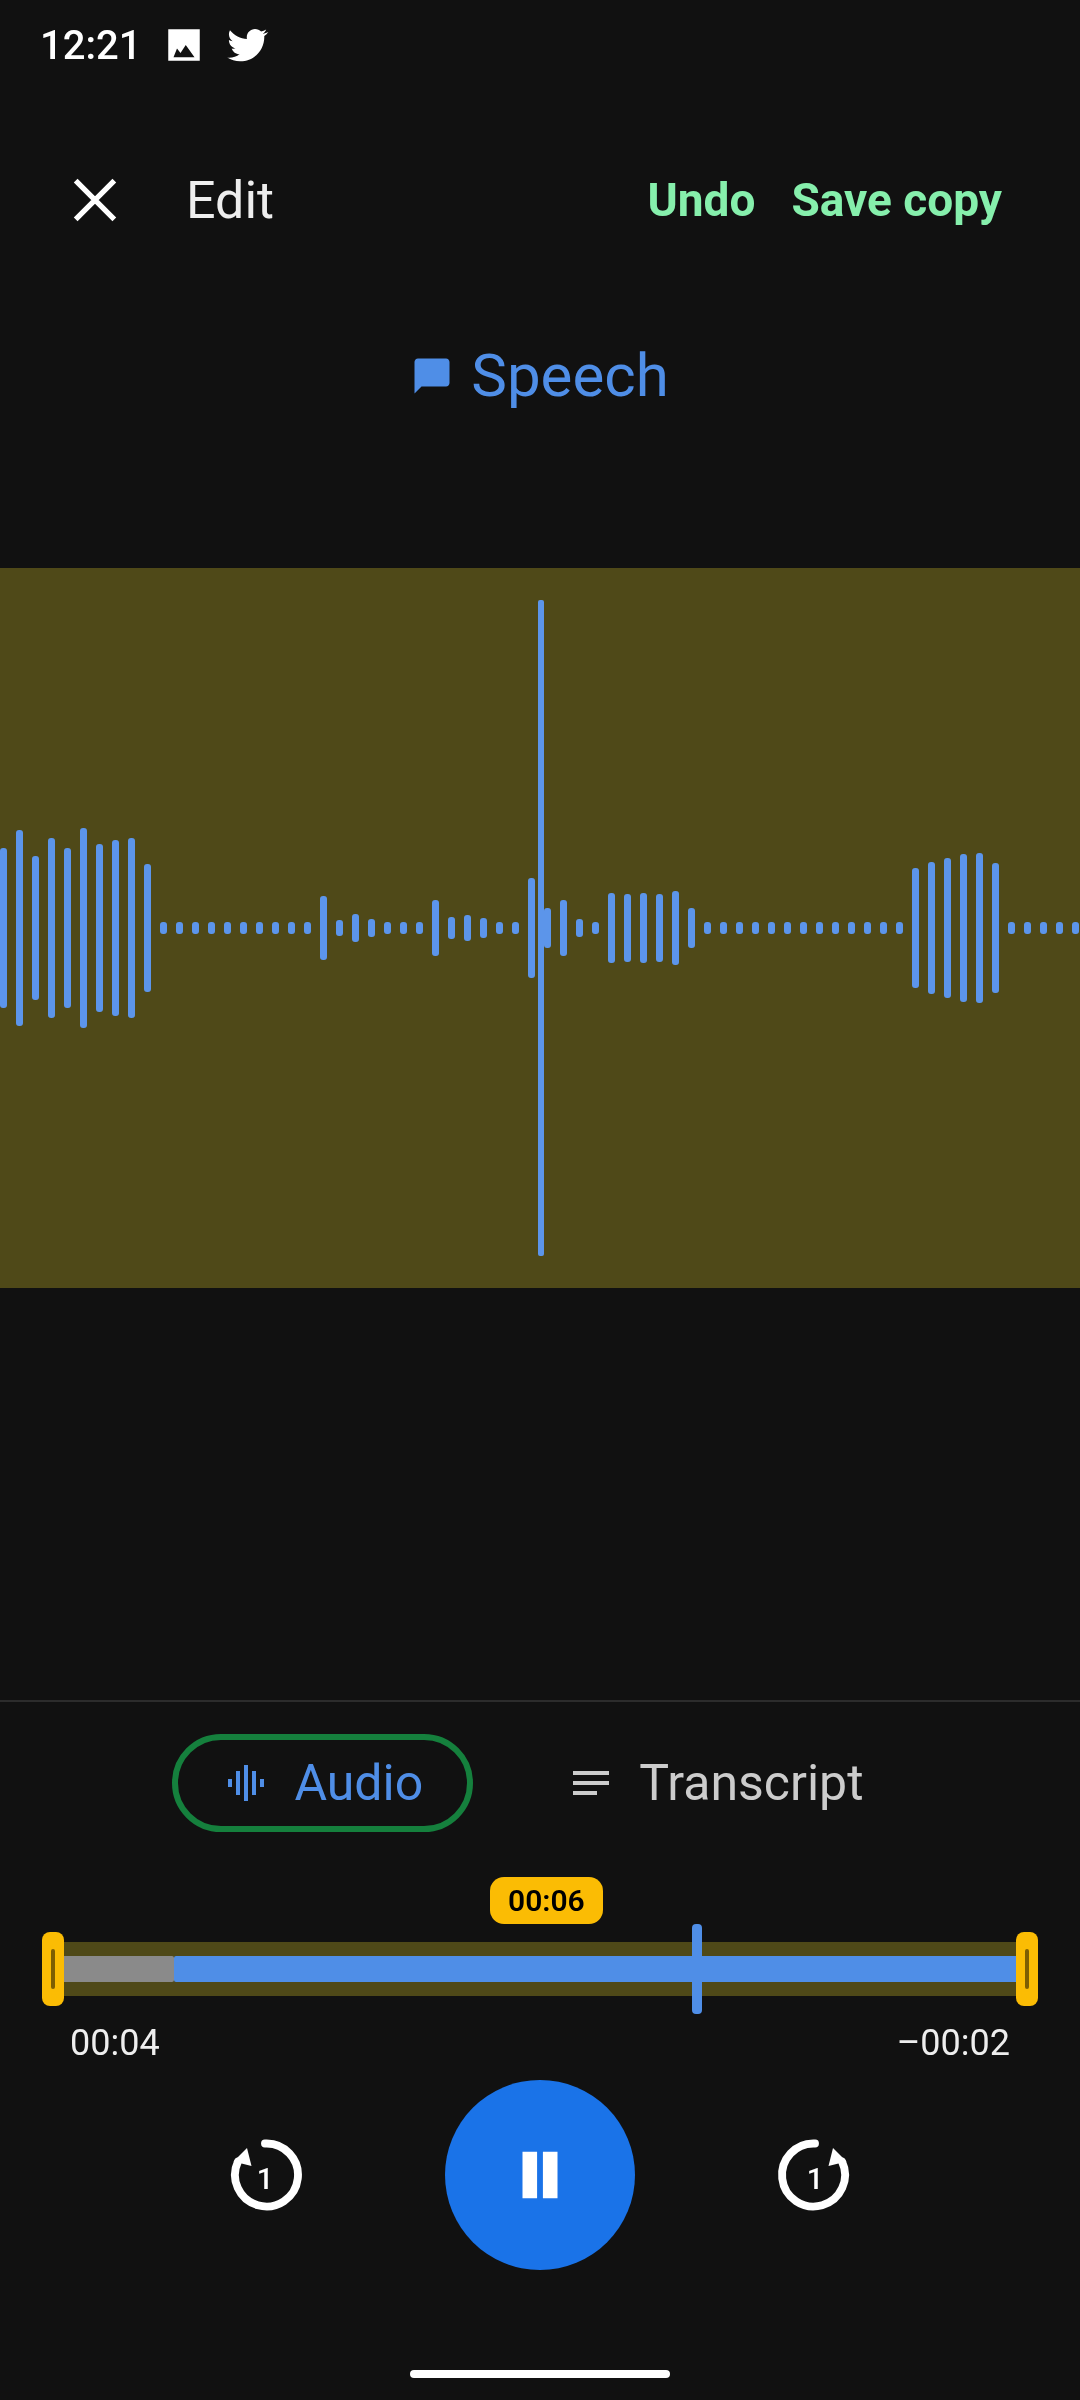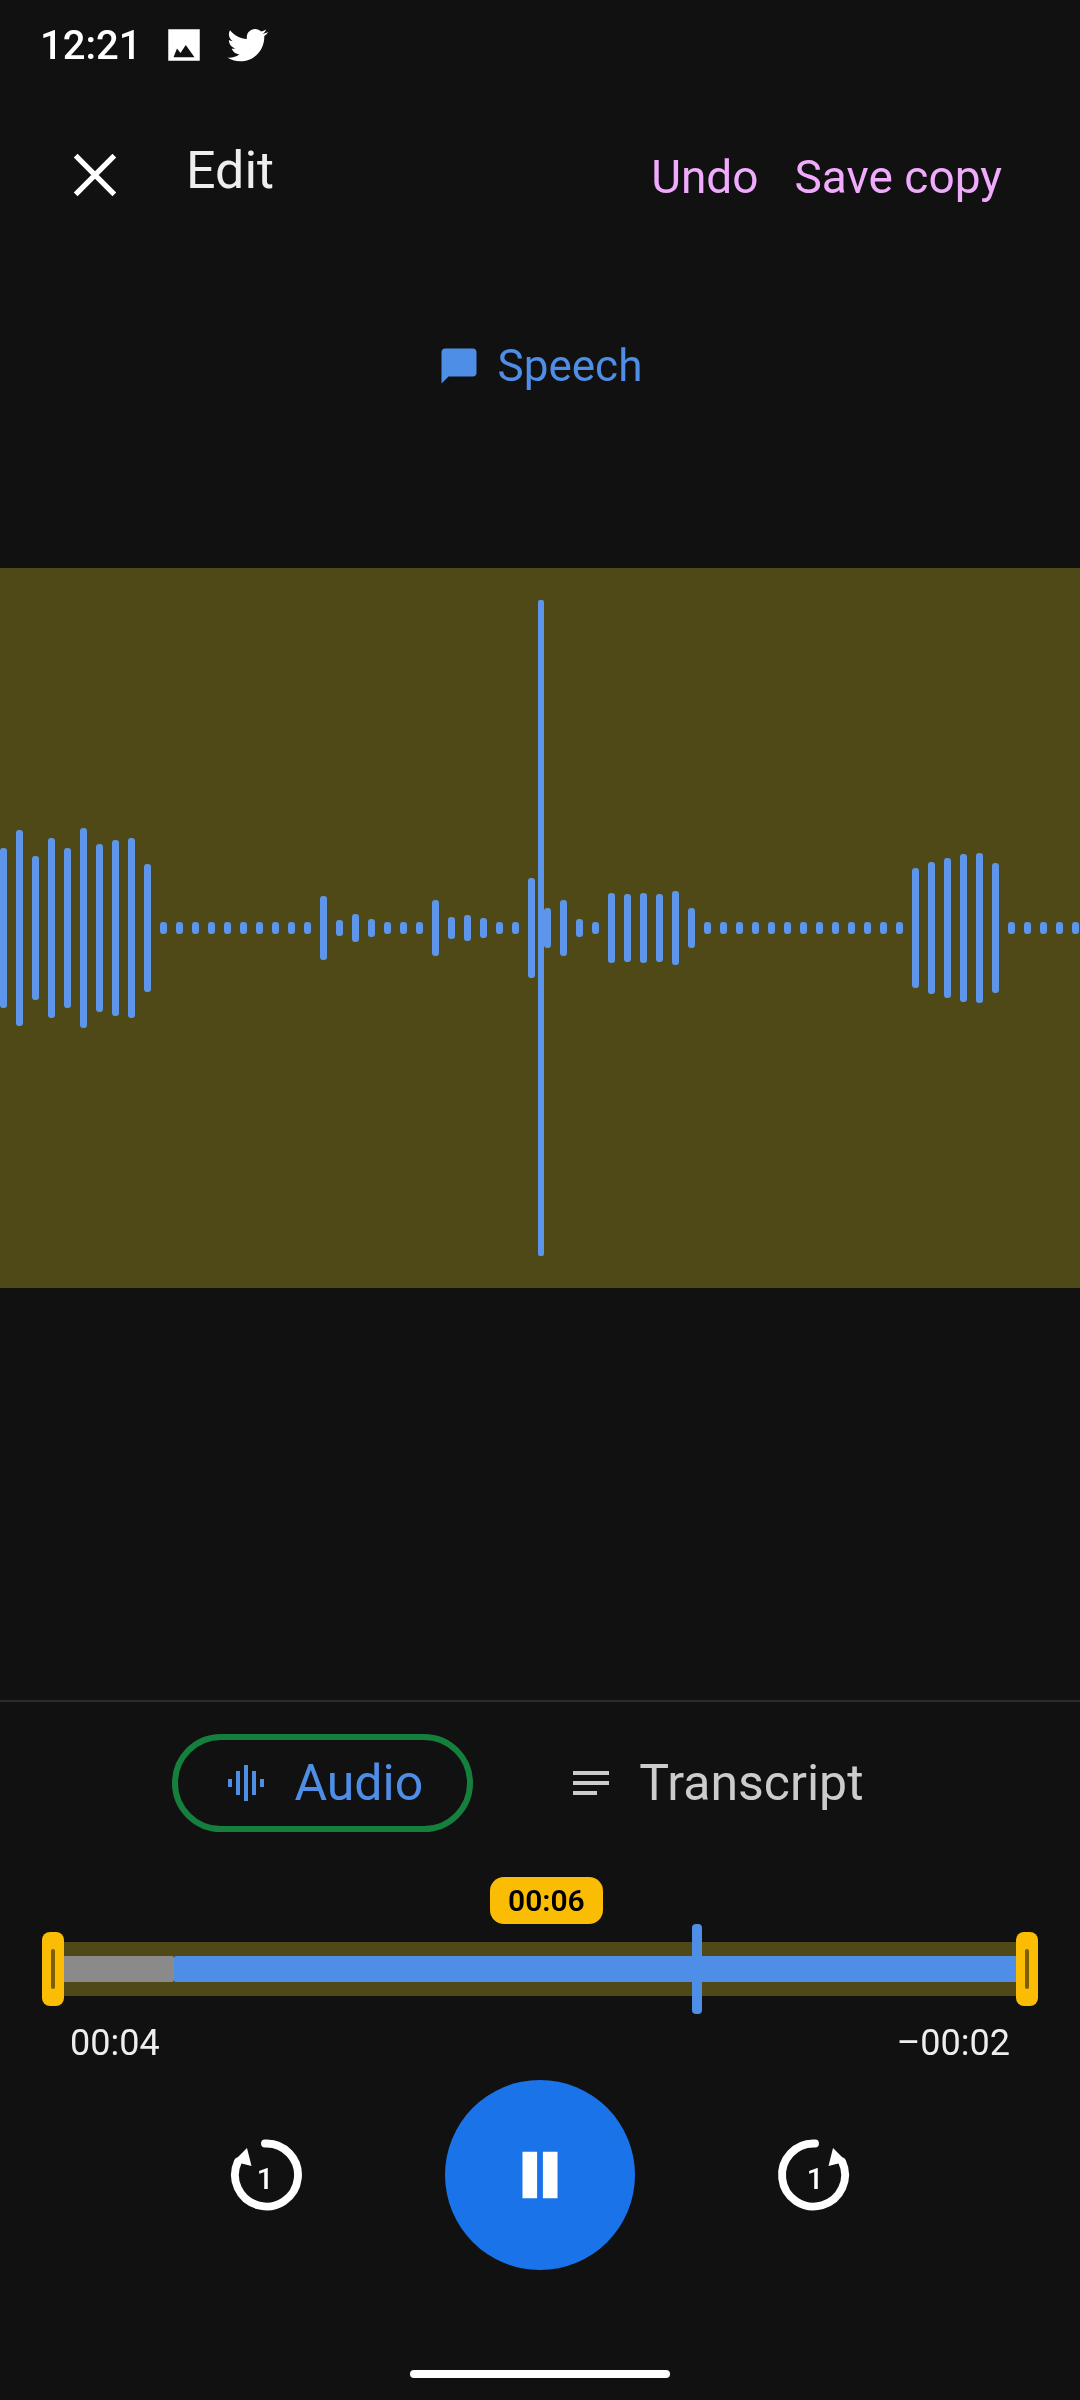--- a/index.html
+++ b/index.html
@@ -8,30 +8,30 @@
 
   
   .status { position:absolute; top:0; left:0; right:0; height:90px; display:flex; align-items:center; justify-content:space-between; padding:0 48px 0 40px; font-size:40px; font-weight:500; color:#fff; }
   .status .left { display:flex; align-items:center; gap:22px; }
   .status .right { display:flex; align-items:center; gap:10px; }
   .status svg, .status .dot { display:block; }
   .status .dot { width:10px; height:10px; background:#fff; border-radius:50%; margin-right:14px; }
   .batt-text { margin-left:4px; font-size:38px; }
 
   
-  .header { position:absolute; top:140px; left:0; right:0; height:120px; display:flex; align-items:flex-start; padding:0 60px; }
+  .header { position:absolute; top:140px; left:0; right:0; height:120px; display:flex; align-items:center; padding:0 60px; }
   .header .close { width:70px; height:70px; display:flex; align-items:center; justify-content:center; }
   .header .title { margin-left:56px; font-size:52px; font-weight:400; color:#eee; }
   .header .spacer { flex:1; }
-  .header .action { font-size:46px; font-weight:400; color:#f0abfc; padding:10px 18px; }
+  .header .action { font-size:46px; font-weight:700; color:#86efac; padding:10px 18px; }
 
   
   .speech { position:absolute; top:340px; left:0; right:0; display:flex; justify-content:center; align-items:center; gap:18px; }
   .speech-icon { width:42px; height:42px; }
-  .speech-label { color:#4f8ee7; font-size:44px; font-weight:400; }
+  .speech-label { color:#4f8ee7; font-size:60px; font-weight:400; }
 
   
   .wave-area { position:absolute; top:568px; left:0; width:100%; height:720px; background:#4f4918; overflow:hidden; }
   .wave-row { position:absolute; top:50%; left:0; right:0; height:200px; transform:translateY(-50%); display:flex; align-items:center; }
   .bar { flex: 0 0 auto; margin-right:9px; background:#5c95ea; border-radius:3px; }
   .playhead-main { position:absolute; top:32px; bottom:32px; width:6px; background:#5c95ea; left:538px; border-radius:2px; }
 
   
   .crop-row { position:absolute; top:1548px; left:70px; right:70px; display:flex; gap:36px; }
   .chip-btn { flex:1; height:120px; border:3px solid #555; border-radius:16px; display:flex; align-items:center; justify-content:center; gap:28px; opacity:.6; }

